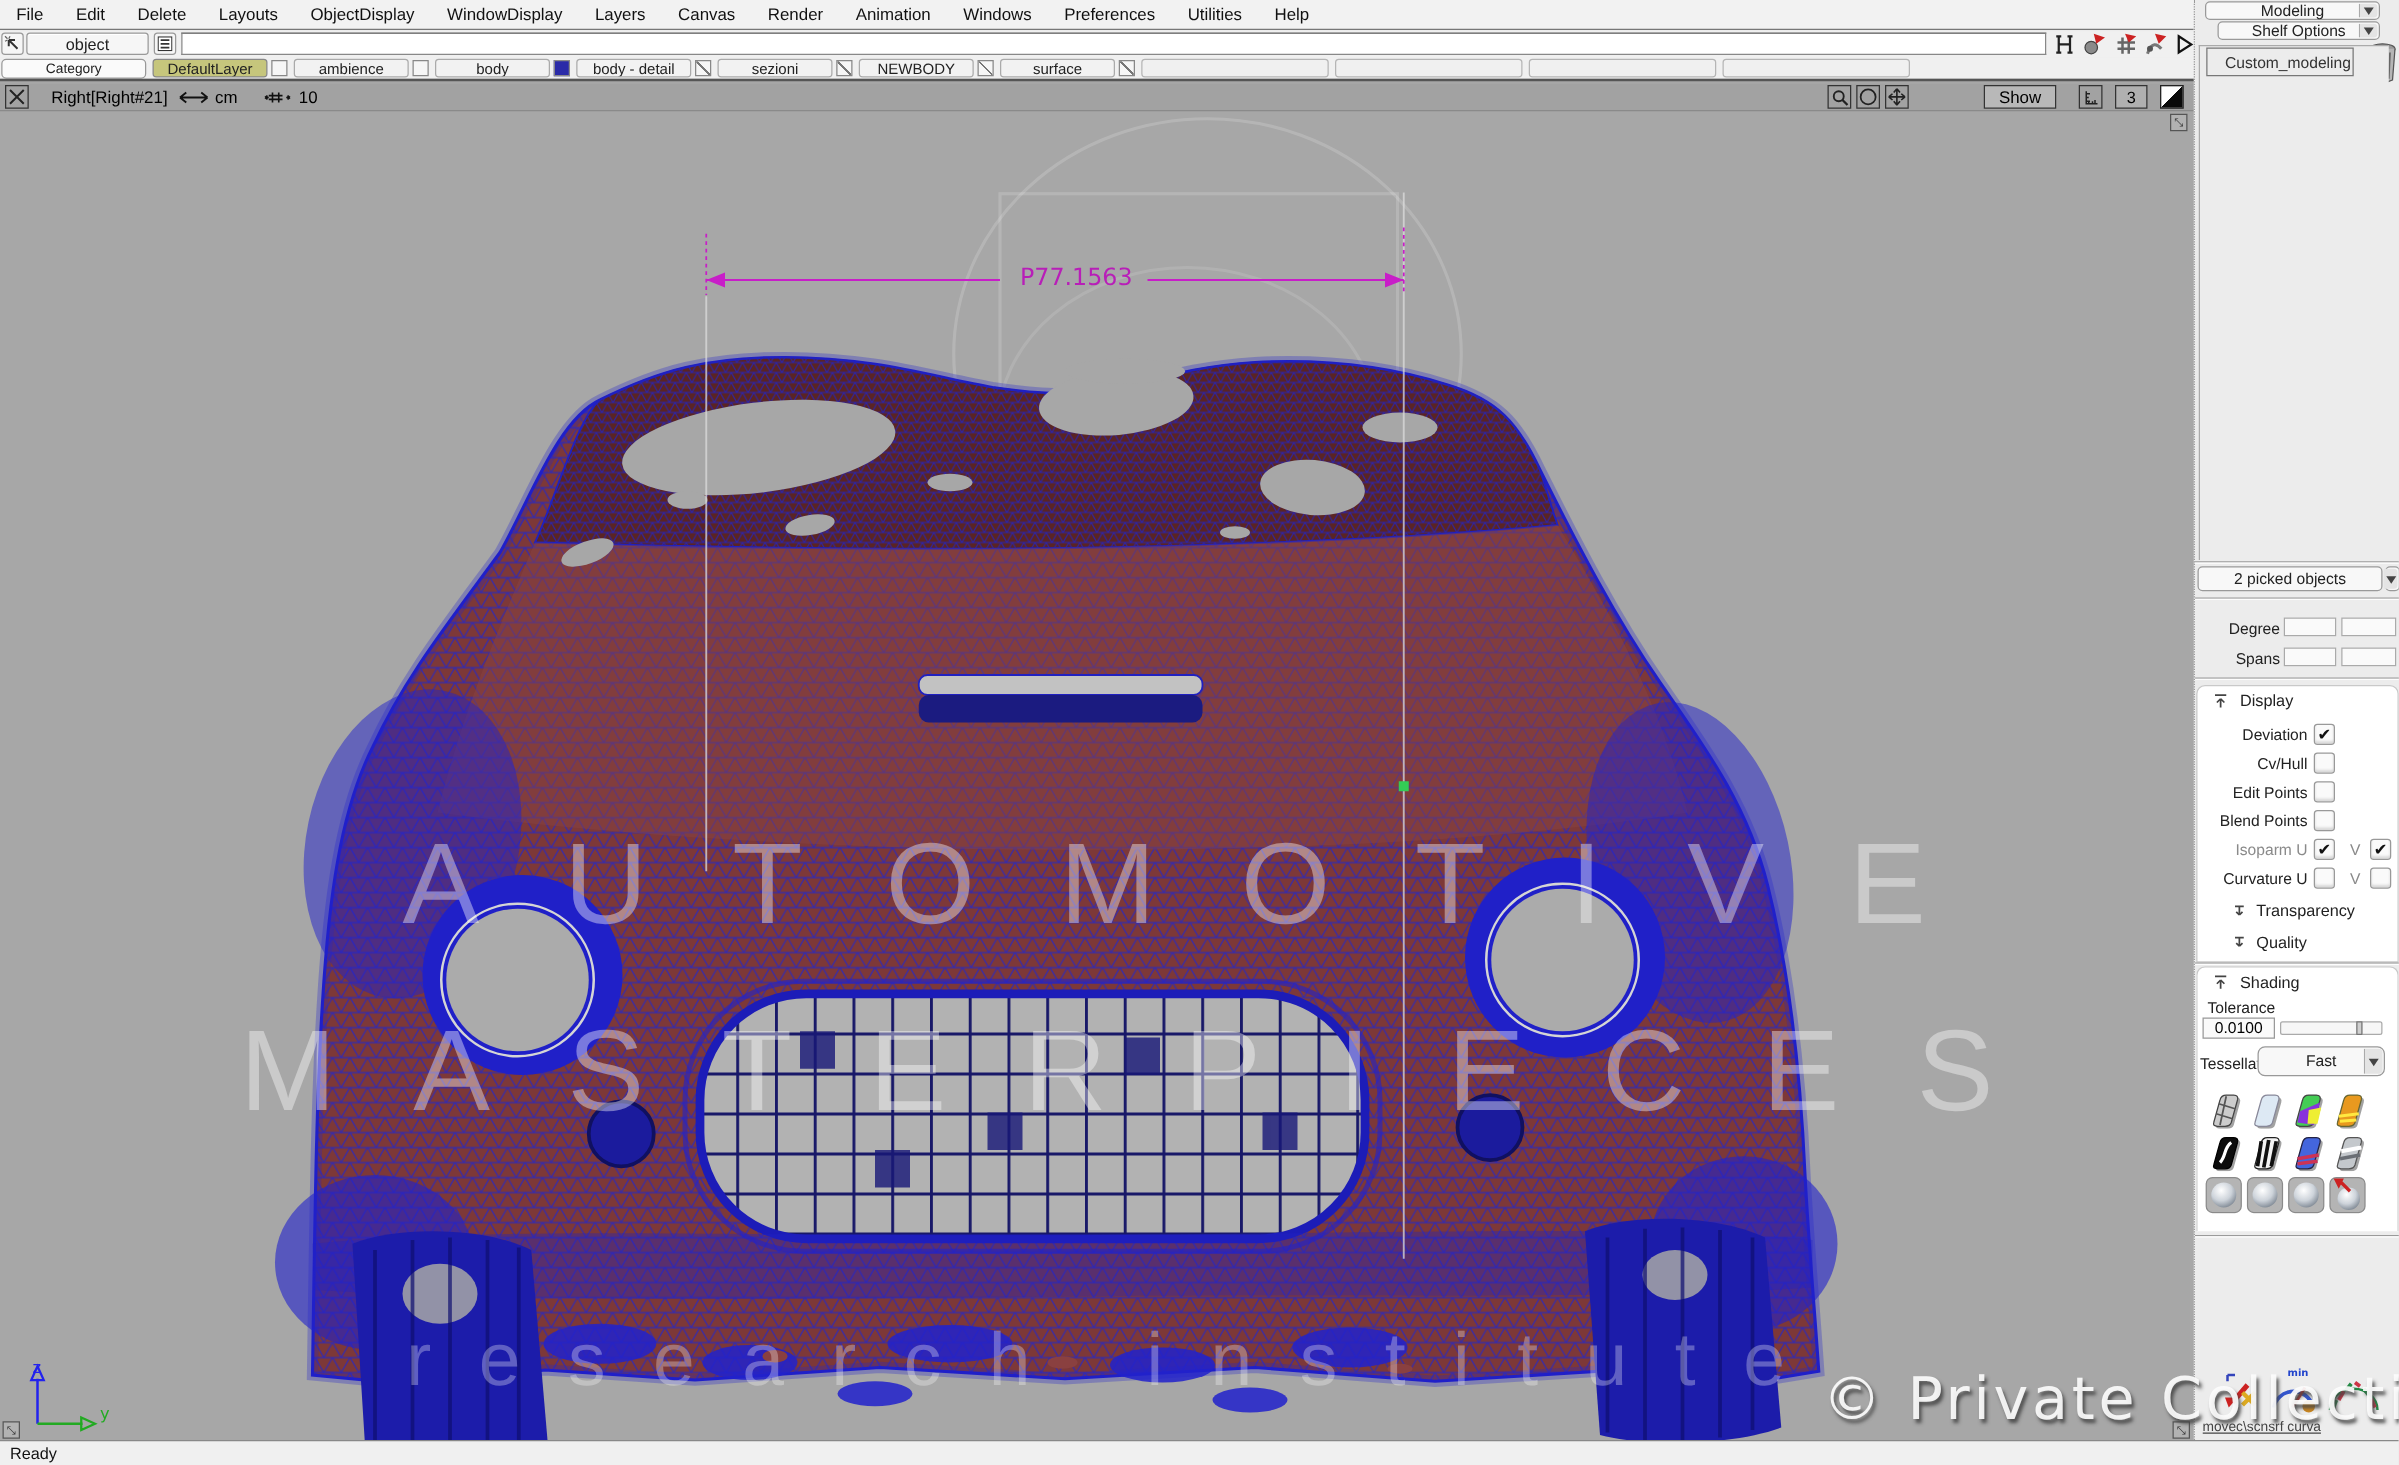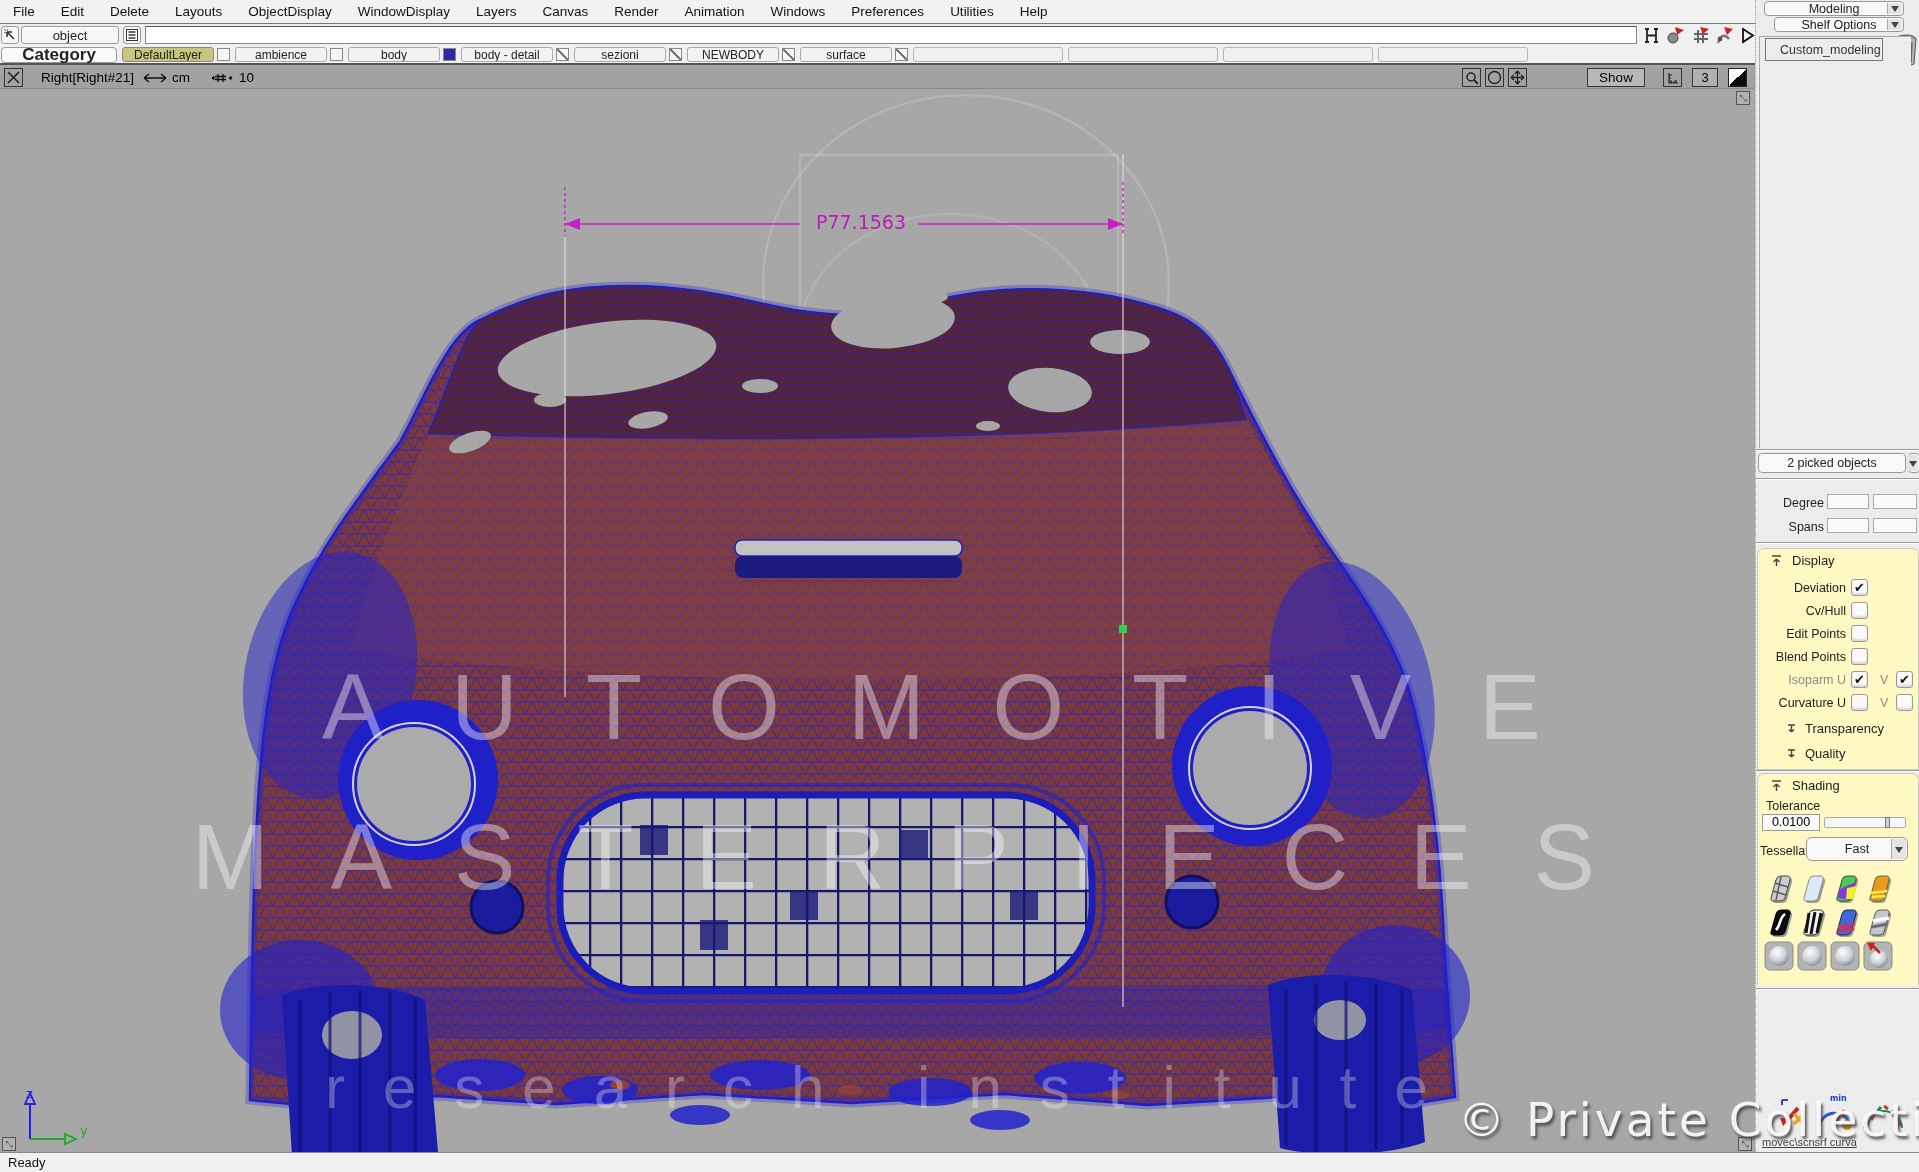--- a/index.html
+++ b/index.html
@@ -21,22 +21,22 @@
     box-shadow:inset 0 1px 0 #fff; }
   #listmenu-btn { left:123px; width:18px; }
   #command-input { position:absolute; left:145px; top:1px; width:1492px; height:18px;
     border:1px solid #888; border-top-color:#555; background:#fff; font-size:12px; padding:0 4px; }
   .hat-icon { position:absolute; top:1px; width:22px; height:19px; }
 
   
   #row3 { position:absolute; left:0; top:46px; width:1755px; height:17px; background:#f0f0f0;
     display:flex; align-items:center; }
   #category-btn { width:116px; height:16px; margin-left:1px; background:#fafafa;
-    border:1px solid #999; border-radius:4px; font-size:17px; color:#222;
-    display:flex; align-items:center; justify-content:center; flex:none;font-weight:bold; }
+    border:1px solid #999; border-radius:4px; font-size:11px; color:#222;
+    display:flex; align-items:center; justify-content:center; flex:none; }
   .ltab { height:15px; margin-left:5px; width:92px; flex:none; background:#f2f2f2;
     border:1px solid #aaa; border-radius:3px; font-size:12px; color:#222;
     display:flex; align-items:center; justify-content:center; overflow:hidden; white-space:nowrap; }
   .ltab.active { background:#c6c67c; border-color:#888; }
   .swatch { width:13px; height:13px; margin-left:3px; flex:none; border:1px solid #888; background:#f6f6f6; }
   .swatch.blue { background:#2a2aa8; }
   .swatch.slash { background:linear-gradient(to top right,#f6f6f6 45%,#777 45%,#777 55%,#f6f6f6 55%); }
   .ltab.empty { width:150px; background:#f0f0f0; border-color:#b5b5b5; }
 
   
@@ -90,21 +90,21 @@
     overflow:hidden; white-space:nowrap; }
   .groove { position:absolute; left:0; width:164px; height:0; border-top:1px solid #9a9a9a; border-bottom:1px solid #fdfdfd; }
   .prow { position:absolute; left:0; width:164px; height:20px; font-size:12.5px; color:#222; }
   .plabel { position:absolute; left:0; width:88px; text-align:right; top:2px; white-space:nowrap; overflow:hidden; }
   .cb { position:absolute; left:93px; top:0; width:17px; height:17px; background:#fafafa;
     border:1px solid #999; border-radius:3px; box-shadow:inset 0 -2px 2px #d8d8d8;
     font-size:13px; display:flex; align-items:center; justify-content:center; color:#111; }
   .vlab { position:absolute; left:122px; top:2px; color:#8a8a8a; }
   .cb.v2 { left:138px; }
   .num-field { position:absolute; width:42px; height:15px; background:#fafafa; border:1px solid #aaa; }
-  .sec-box { position:absolute; left:1px; width:162px; background:#fef9c3;
+  .sec-box { position:absolute; left:1px; width:162px; background:#ffffff;
     border:1px solid #c9c9c9; border-radius:7px 7px 0 0; }
   .sec-head { position:absolute; left:12px; top:4px; font-size:13px; color:#222; display:flex; align-items:center; }
   .sec-head svg { margin-right:9px; }
   .subrow { position:absolute; font-size:13px; color:#222; display:flex; align-items:center; }
   .subrow svg { margin-right:8px; }
   .thumb-ico { position:absolute; width:30px; height:30px; }
   #tools-caption { position:absolute; left:6px; top:1136px; width:154px; font-size:11px; color:#444;
     white-space:nowrap; overflow:hidden;text-decoration:underline; }
 
   

